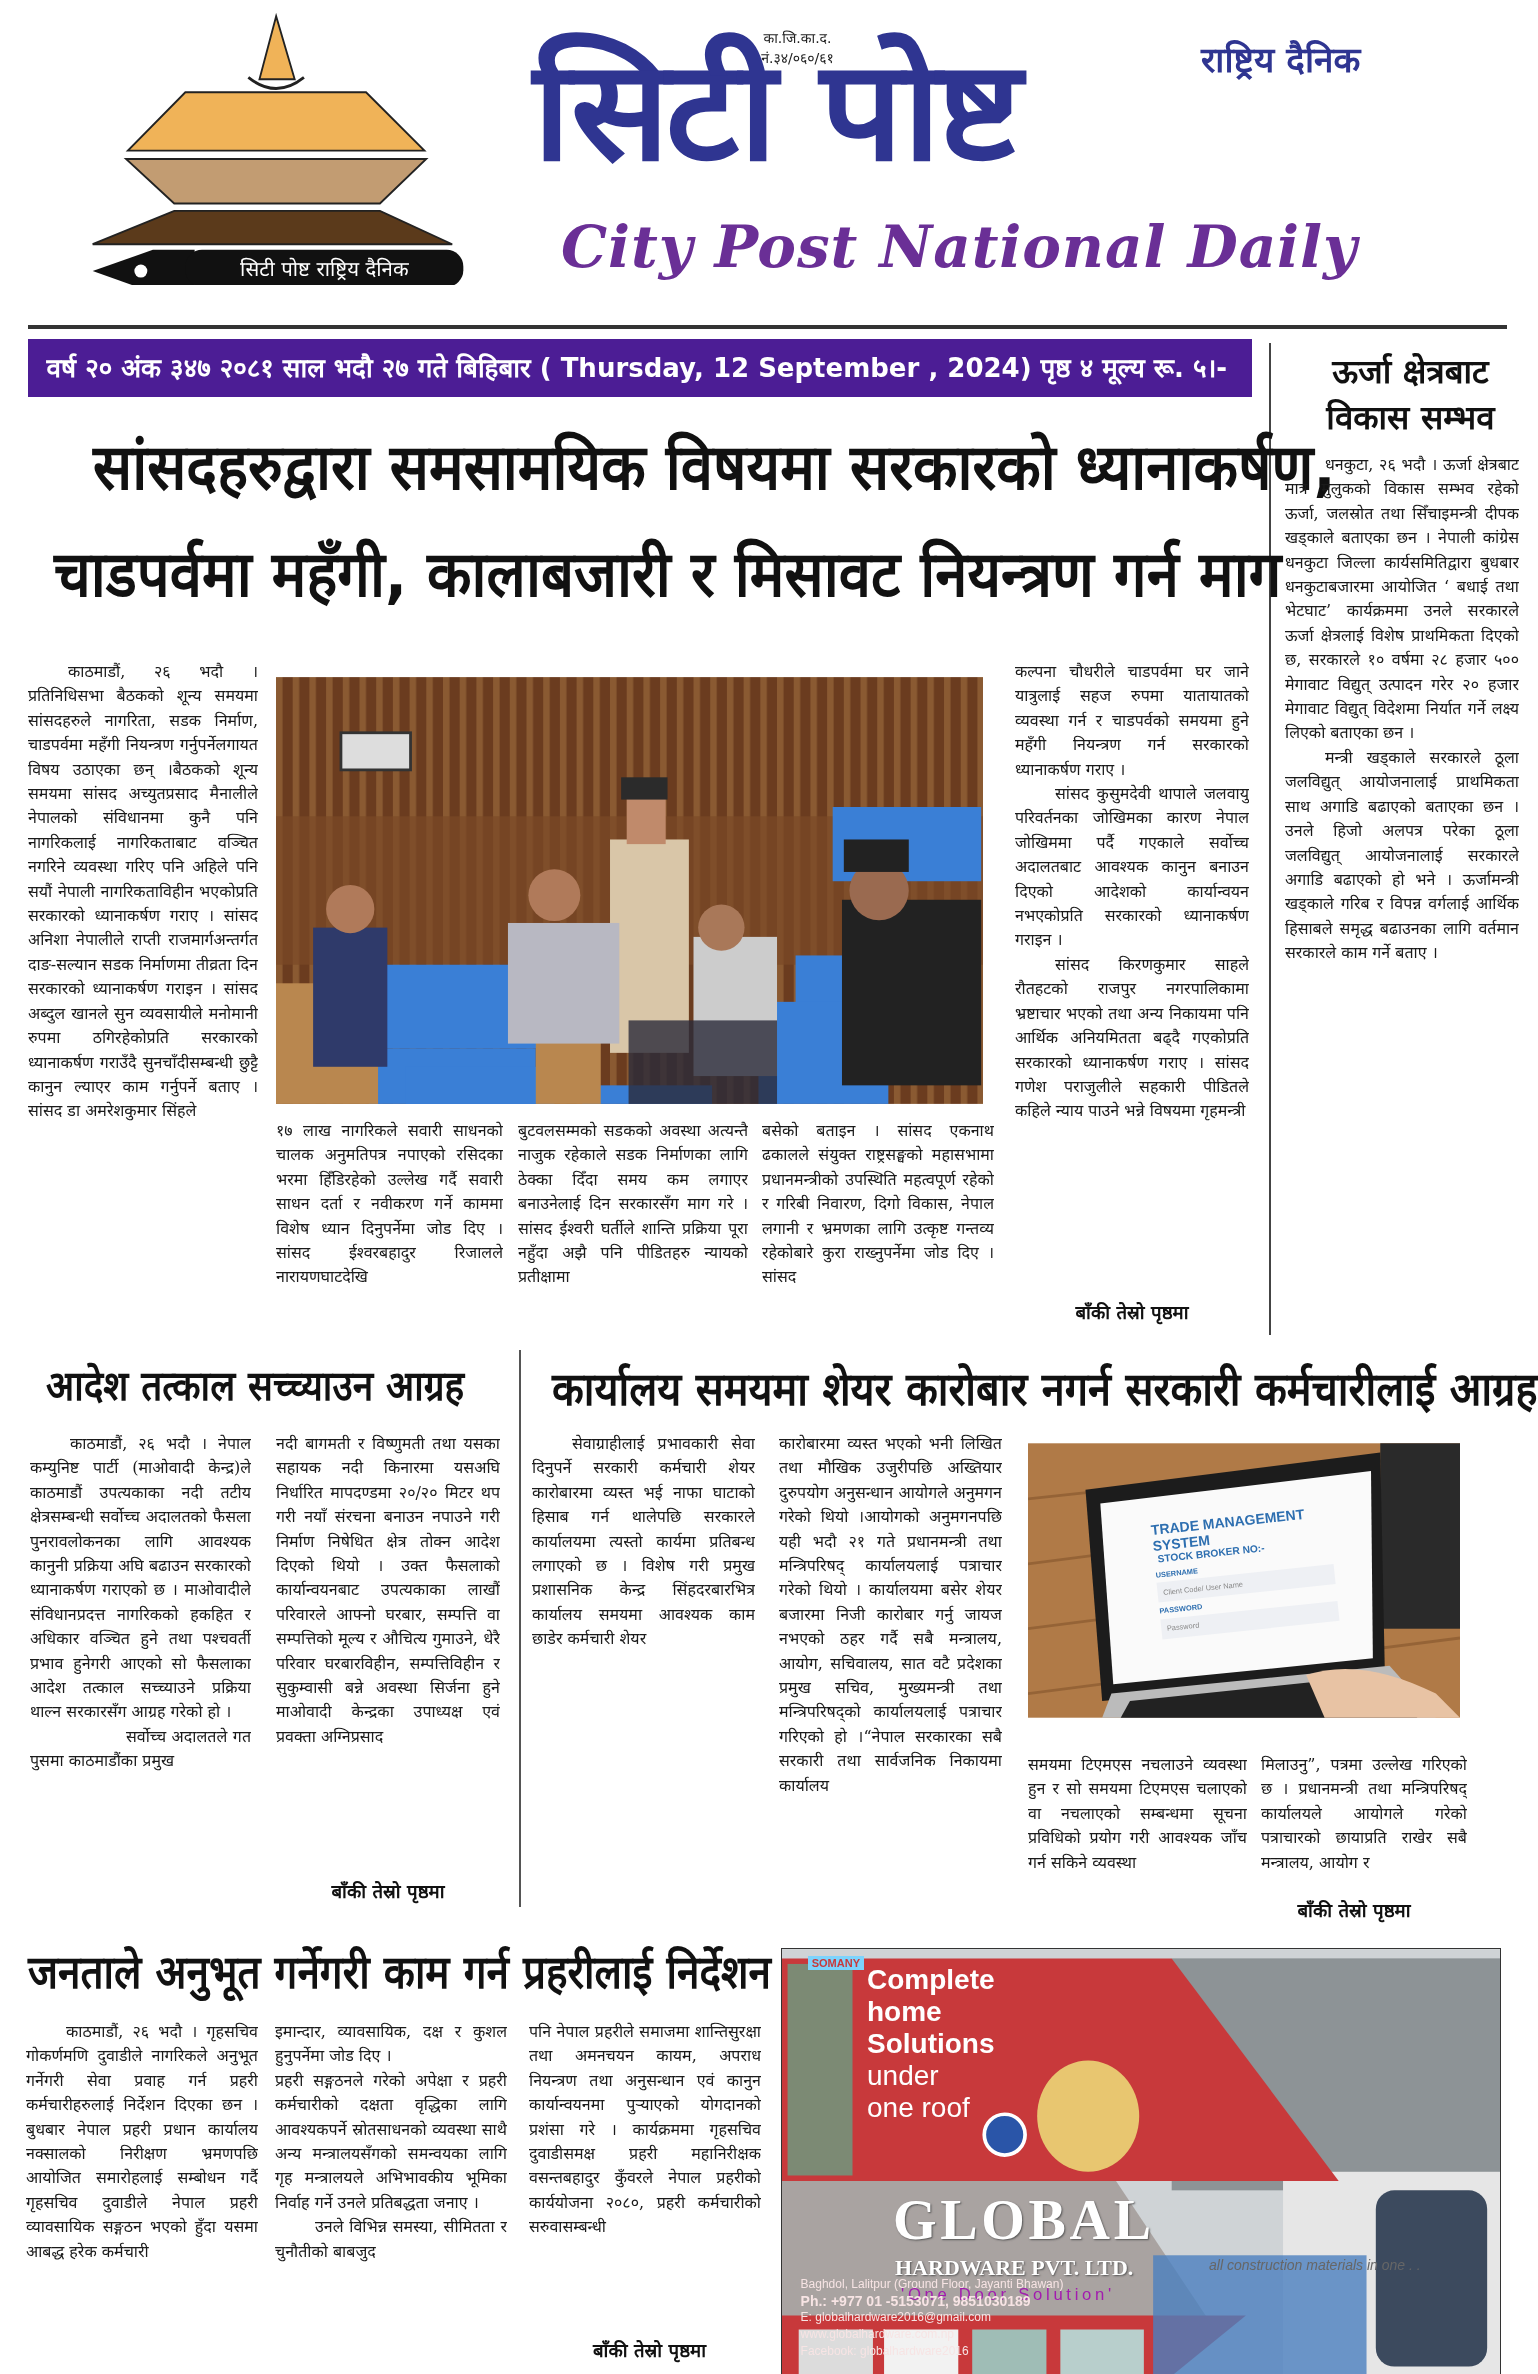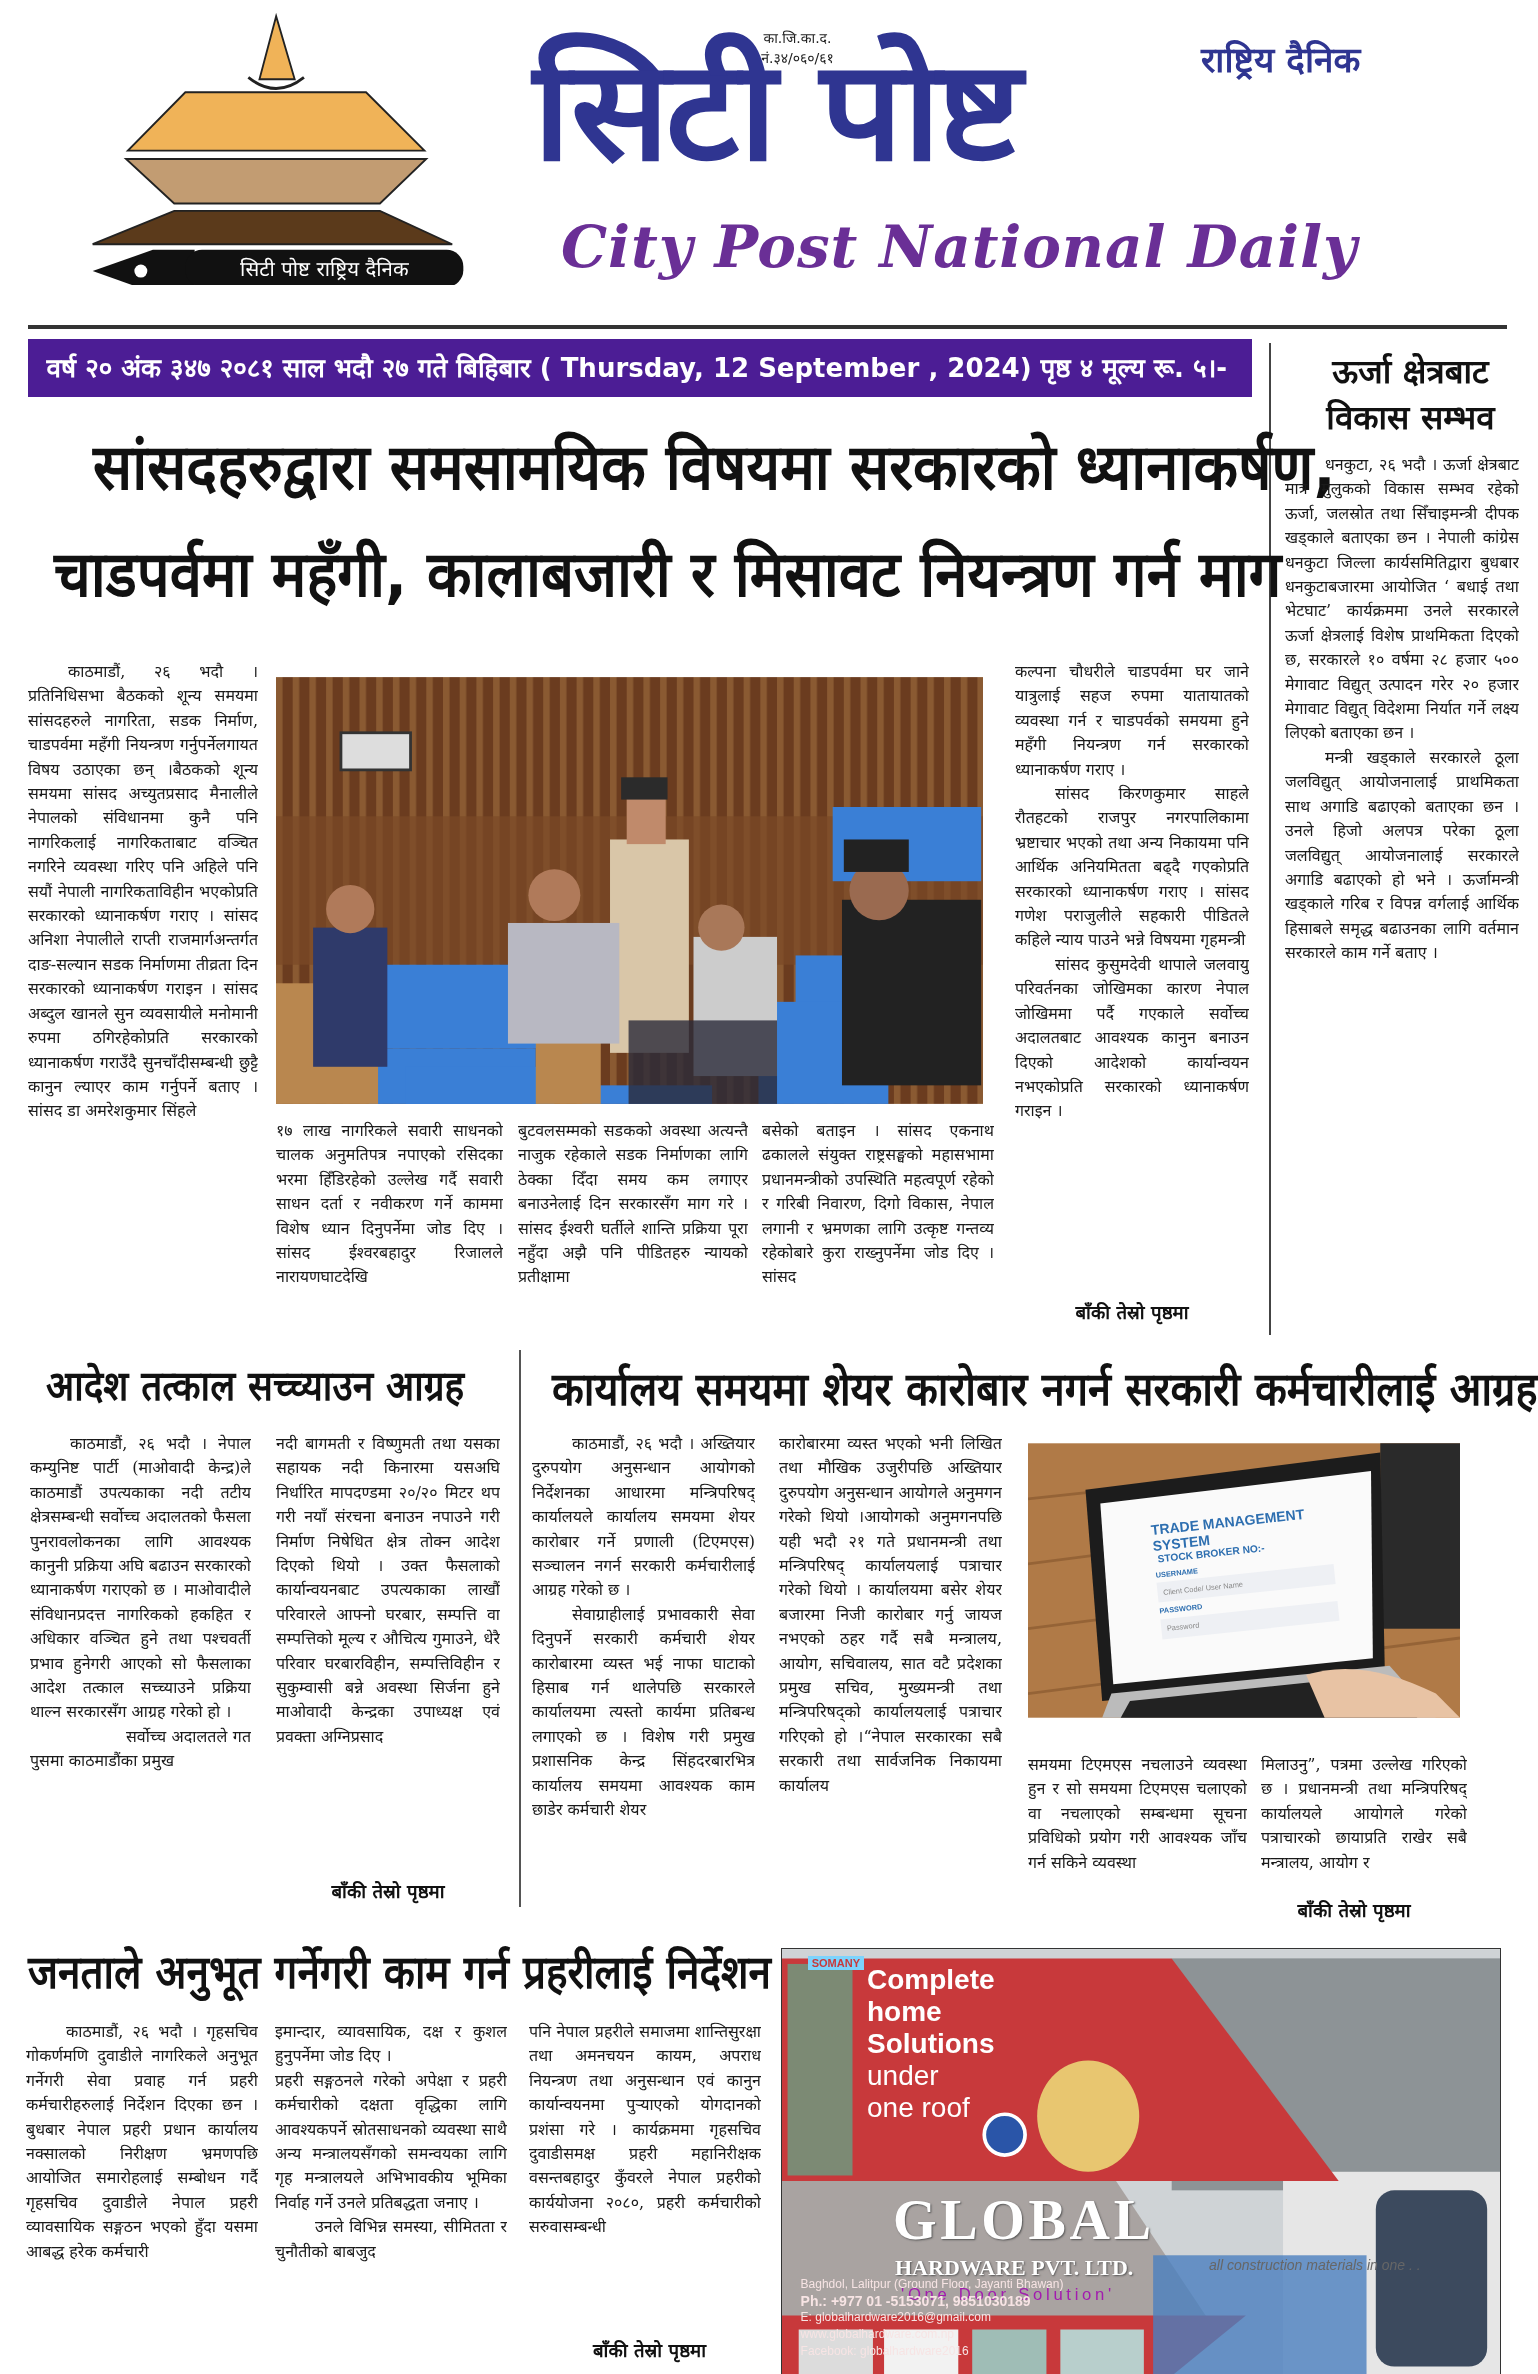--- a/index.html
+++ b/index.html
@@ -112,22 +112,22 @@
   <p class="noind" data-name="lead-paragraph">१७ लाख नागरिकले सवारी साधनको चालक अनुमतिपत्र नपाएको रसिदका भरमा हिँडिरहेको उल्लेख गर्दै सवारी साधन दर्ता र नवीकरण गर्ने काममा विशेष ध्यान दिनुपर्नेमा जोड दिए । सांसद ईश्वरबहादुर रिजालले नारायणघाटदेखि</p>
 </div>
 <div class="abs col" style="left:518px;top:1119px;width:230px;height:219px;" data-name="lead-column-3">
   <p class="noind" data-name="lead-paragraph">बुटवलसम्मको सडकको अवस्था अत्यन्तै नाजुक रहेकाले सडक निर्माणका लागि ठेक्का दिँदा समय कम लगाएर बनाउनेलाई दिन सरकारसँग माग गरे । सांसद ईश्वरी घर्तीले शान्ति प्रक्रिया पूरा नहुँदा अझै पनि पीडितहरु न्यायको प्रतीक्षामा</p>
 </div>
 <div class="abs col" style="left:762px;top:1119px;width:232px;height:219px;" data-name="lead-column-4">
   <p class="noind" data-name="lead-paragraph">बसेको बताइन । सांसद एकनाथ ढकालले संयुक्त राष्ट्रसङ्घको महासभामा प्रधानमन्त्रीको उपस्थिति महत्वपूर्ण रहेको र गरिबी निवारण, दिगो विकास, नेपाल लगानी र भ्रमणका लागि उत्कृष्ट गन्तव्य रहेकोबारे कुरा राख्नुपर्नेमा जोड दिए । सांसद</p>
 </div>
 <div class="abs col" style="left:1015px;top:660px;width:234px;height:634px;" data-name="lead-column-5">
   <p class="noind" data-name="lead-paragraph">कल्पना चौधरीले चाडपर्वमा घर जाने यात्रुलाई सहज रुपमा यातायातको व्यवस्था गर्न र चाडपर्वको समयमा हुने महँगी नियन्त्रण गर्न सरकारको ध्यानाकर्षण गराए ।</p>
+  <p data-name="lead-paragraph">सांसद कुसुमदेवी थापाले जलवायु परिवर्तनका जोखिमका कारण नेपाल जोखिममा पर्दै गएकाले सर्वोच्च अदालतबाट आवश्यक कानुन बनाउन दिएको आदेशको कार्यान्वयन नभएकोप्रति सरकारको ध्यानाकर्षण गराइन ।</p>
   <p data-name="lead-paragraph">सांसद किरणकुमार साहले रौतहटको राजपुर नगरपालिकामा भ्रष्टाचार भएको तथा अन्य निकायमा पनि आर्थिक अनियमितता बढ्दै गएकोप्रति सरकारको ध्यानाकर्षण गराए । सांसद गणेश पराजुलीले सहकारी पीडितले कहिले न्याय पाउने भन्ने विषयमा गृहमन्त्री</p>
-  <p data-name="lead-paragraph">सांसद कुसुमदेवी थापाले जलवायु परिवर्तनका जोखिमका कारण नेपाल जोखिममा पर्दै गएकाले सर्वोच्च अदालतबाट आवश्यक कानुन बनाउन दिएको आदेशको कार्यान्वयन नभएकोप्रति सरकारको ध्यानाकर्षण गराइन ।</p>
 </div>
 <div class="abs baaki" style="left:1015px;top:1299px;width:234px;" data-name="lead-continued-link">बाँकी तेस्रो पृष्ठमा</div>
 
 <div class="abs hl hl-side" data-name="side-headline">ऊर्जा क्षेत्रबाट विकास सम्भव</div>
 <div class="abs col" style="left:1285px;top:453px;width:234px;height:853px;" data-name="side-story-column">
   <p data-name="side-paragraph">धनकुटा, २६ भदौ । ऊर्जा क्षेत्रबाट मात्र मुलुकको विकास सम्भव रहेको ऊर्जा, जलस्रोत तथा सिँचाइमन्त्री दीपक खड्काले बताएका छन । नेपाली कांग्रेस धनकुटा जिल्ला कार्यसमितिद्वारा बुधबार धनकुटाबजारमा आयोजित ‘ बधाई तथा भेटघाट’ कार्यक्रममा उनले सरकारले ऊर्जा क्षेत्रलाई विशेष प्राथमिकता दिएको छ, सरकारले १० वर्षमा २८ हजार ५०० मेगावाट विद्युत् उत्पादन गरेर २० हजार मेगावाट विद्युत् विदेशमा निर्यात गर्ने लक्ष्य लिएको बताएका छन ।</p>
   <p data-name="side-paragraph">मन्त्री खड्काले सरकारले ठूला जलविद्युत् आयोजनालाई प्राथमिकता साथ अगाडि बढाएको बताएका छन । उनले हिजो अलपत्र परेका ठूला जलविद्युत् आयोजनालाई सरकारले अगाडि बढाएको हो भने । ऊर्जामन्त्री खड्काले गरिब र विपन्न वर्गलाई आर्थिक हिसाबले समृद्ध बढाउनका लागि वर्तमान सरकारले काम गर्ने बताए ।</p>
 </div>
 
 <div class="abs hl hl-adesh" data-name="adesh-headline">आदेश तत्काल सच्च्याउन आग्रह</div>
@@ -137,21 +137,20 @@
 </div>
 <div class="abs col" style="left:276px;top:1432px;width:224px;height:440px;" data-name="adesh-column-2">
   <p class="noind" data-name="adesh-paragraph">नदी बागमती र विष्णुमती तथा यसका सहायक नदी किनारमा यसअघि निर्धारित मापदण्डमा २०/२० मिटर थप गरी नयाँ संरचना बनाउन नपाउने गरी निर्माण निषेधित क्षेत्र तोक्न आदेश दिएको थियो । उक्त फैसलाको कार्यान्वयनबाट उपत्यकाका लाखौं परिवारले आफ्नो घरबार, सम्पत्ति वा सम्पत्तिको मूल्य र औचित्य गुमाउने, धेरै परिवार घरबारविहीन, सम्पत्तिविहीन र सुकुम्वासी बन्ने अवस्था सिर्जना हुने माओवादी केन्द्रका उपाध्यक्ष एवं प्रवक्ता अग्निप्रसाद</p>
 </div>
 <div class="abs baaki" style="left:276px;top:1878px;width:224px;" data-name="adesh-continued-link">बाँकी तेस्रो पृष्ठमा</div>
 
 <div class="abs vline-a" data-name="story-divider"></div>
 
 <div class="abs hl hl-share" data-name="share-headline">कार्यालय समयमा शेयर कारोबार नगर्न सरकारी कर्मचारीलाई  आग्रह</div>
 <div class="abs col" style="left:532px;top:1432px;width:223px;height:464px;" data-name="share-column-1">
-  <p data-name="share-paragraph">काठमाडौं, २६ भदौ । अख्तियार दुरुपयोग अनुसन्धान आयोगको निर्देशनका आधारमा मन्त्रिपरिषद् कार्यालयले कार्यालय समयमा शेयर कारोबार गर्ने प्रणाली (टिएमएस) सञ्चालन नगर्न सरकारी कर्मचारीलाई आग्रह गरेको छ ।</p>
   <p data-name="share-paragraph">सेवाग्राहीलाई प्रभावकारी सेवा दिनुपर्ने सरकारी कर्मचारी शेयर कारोबारमा व्यस्त भई नाफा घाटाको हिसाब गर्न थालेपछि सरकारले कार्यालयमा त्यस्तो कार्यमा प्रतिबन्ध लगाएको छ । विशेष गरी प्रमुख प्रशासनिक केन्द्र सिंहदरबारभित्र कार्यालय समयमा आवश्यक काम छाडेर कर्मचारी शेयर</p>
 </div>
 <div class="abs col" style="left:779px;top:1432px;width:223px;height:464px;" data-name="share-column-2">
   <p class="noind" data-name="share-paragraph">कारोबारमा व्यस्त भएको भनी लिखित तथा मौखिक उजुरीपछि अख्तियार दुरुपयोग अनुसन्धान आयोगले अनुमगन गरेको थियो ।आयोगको अनुमगनपछि यही भदौ २१ गते प्रधानमन्त्री तथा मन्त्रिपरिषद् कार्यालयलाई पत्राचार गरेको थियो । कार्यालयमा बसेर शेयर बजारमा निजी कारोबार गर्नु जायज नभएको ठहर गर्दै सबै मन्त्रालय, आयोग, सचिवालय, सात वटै प्रदेशका प्रमुख सचिव, मुख्यमन्त्री तथा मन्त्रिपरिषद्को कार्यालयलाई पत्राचार गरिएको हो ।“नेपाल सरकारका सबै सरकारी तथा सार्वजनिक निकायमा कार्यालय</p>
 </div>
 
 <div class="abs laptop" data-name="trading-laptop-photo">
   <svg width="432" height="275" viewBox="0 0 466 296" data-name="laptop-image">
     <rect width="466" height="296" fill="#b07a47"></rect>
     <g stroke="#8a5a30" stroke-width="3" opacity="0.7">

